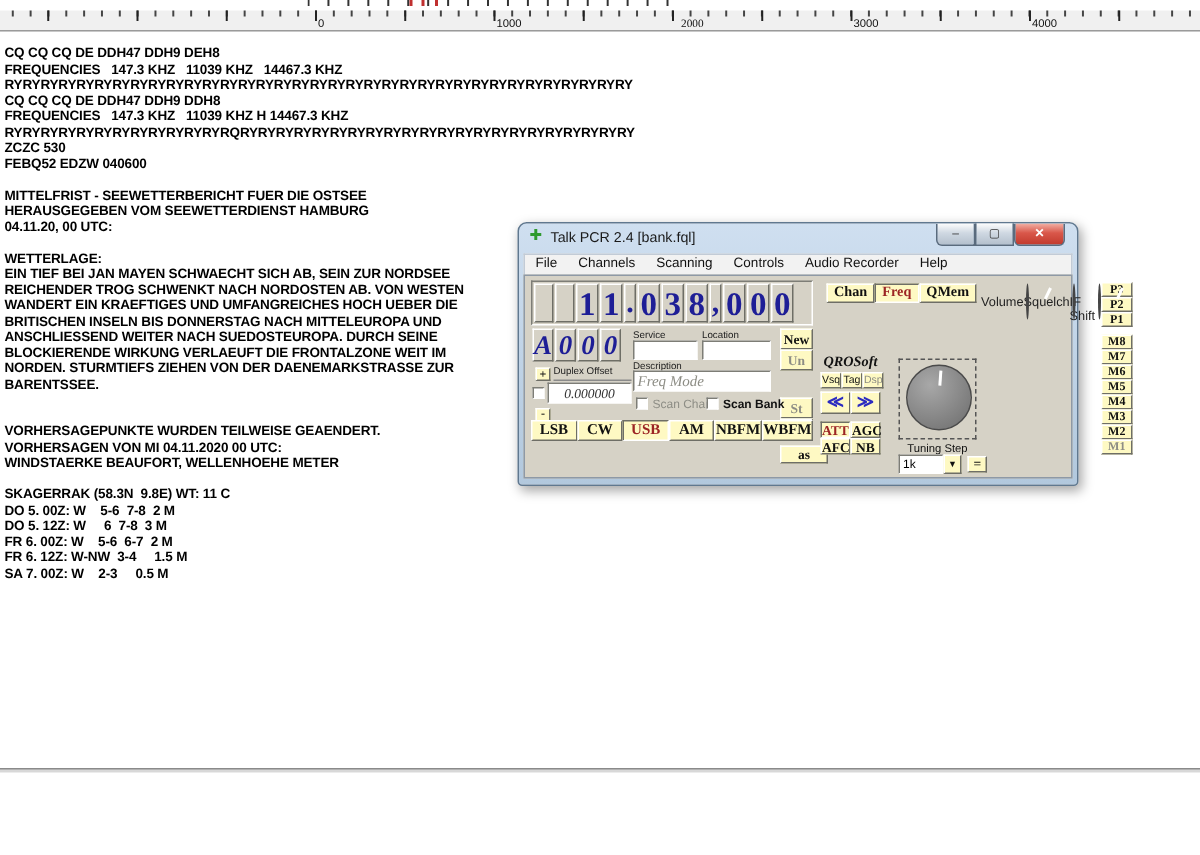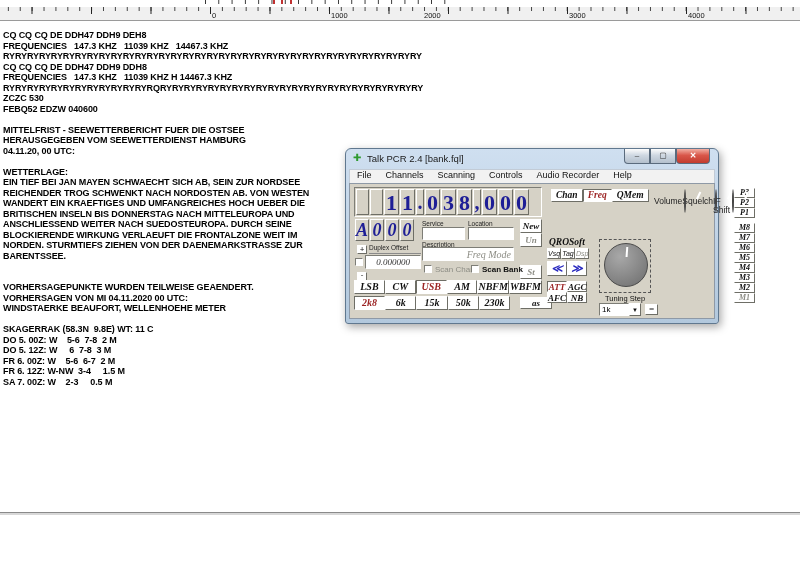--- a/index.html
+++ b/index.html
@@ -15,21 +15,21 @@
   .ruler{position:absolute;left:0;top:6px;width:800px;height:13px;background:#f0f0f0;
     border-top:1px solid #fff;border-bottom:1px solid #9a9a9a;}
   .ticks-minor{position:absolute;left:0;top:0;width:100%;height:4px;
     background-image:linear-gradient(90deg,#444 0,#444 1px,transparent 1px);
     background-size:11.9px 100%;background-position-x:210px;}
   .ticks-major{position:absolute;left:0;top:0;width:100%;height:7px;
     background-image:linear-gradient(90deg,#222 0,#222 1px,transparent 1px);
     background-size:59.5px 100%;background-position-x:210px;}
   .rlabel{position:absolute;top:4px;font-size:7.5px;color:#111;}
   .rlabel:nth-of-type(1){left:212px;} .rlabel:nth-of-type(2){left:331px;}
-  .rlabel:nth-of-type(3){left:424px;} .rlabel:nth-of-type(4){left:569px;}
+  .rlabel:nth-of-type(3){left:454px;font-family:Liberation Serif, serif;} .rlabel:nth-of-type(4){left:569px;}
   .rlabel:nth-of-type(5){left:688px;}
 
   
   .terminal{position:absolute;left:3px;top:21px;width:790px;
     font-family:"Liberation Sans",sans-serif;font-size:9px;font-weight:700;
     line-height:10.5px;letter-spacing:-0.1px;color:#000;white-space:pre;}
   .split{position:absolute;left:0;top:512px;width:800px;height:2px;
     border-top:1px solid #8a8a8a;border-bottom:1px solid #fff;background:#d8d8d8;}
 
   
@@ -46,21 +46,21 @@
   .capbtn.close{width:32px;background:linear-gradient(#f2b0a4,#d9574a 45%,#c23b2e);
     color:#fff;border-radius:0 0 4px 4px;font-weight:700;}
   .capbtn.minb{border-radius:0 0 0 4px;}
   .menubar{position:absolute;left:3px;top:20px;right:3px;height:14px;background:#f2f2f2;
     border:1px solid #c2cbd6;border-bottom:none;display:flex;align-items:flex-start;font-size:9px;color:#111;}
   .menuitem{padding:0 7px;}
   .client{position:absolute;left:3px;top:34px;right:3px;bottom:4px;background:#d6d2c6;
     border:1px solid #8e99a6;font-size:9px;}
 
   
-  .raised{background:#ffffff;border:1px solid;border-color:#fff #6e6e66 #6e6e66 #fff;font-style:italic;}
+  .raised{background:#fef9c3;border:1px solid;border-color:#fff #6e6e66 #6e6e66 #fff;}
   .btn{font-family:"Liberation Serif",serif;font-weight:700;color:#111;
     text-align:center;box-sizing:border-box;}
   .btn.active{border-color:#6e6e66 #fff #fff #6e6e66;color:#9c2424;}
   .btn.disabled{color:#8d8d85;}
 
   
   .freqbox{position:absolute;left:4px;top:3px;width:188px;height:30px;box-sizing:border-box;
     border:1px solid;border-color:#7d7d76 #fff #fff #7d7d76;display:flex;align-items:stretch;padding:1px;gap:1px;}
   .fcell{flex:0 0 15px;box-sizing:border-box;border:1px solid;border-color:#fff #6e6e66 #6e6e66 #fff;
     background:#d6d2c6;color:#1e1e96;font-family:"Liberation Serif",serif;font-weight:700;
@@ -69,21 +69,21 @@
   .fcell.blank{flex:0 0 13px;}
 
   
   .chanbox{position:absolute;left:5px;top:35px;display:flex;gap:1px;}
   .ccell{width:14px;height:22px;box-sizing:border-box;border:1px solid;border-color:#fff #6e6e66 #6e6e66 #fff;
     background:#d6d2c6;color:#1e1e96;font-family:"Liberation Serif",serif;font-style:italic;
     font-weight:700;font-size:18px;line-height:20px;text-align:center;}
 
   .tinylabel{position:absolute;font-size:6.5px;color:#222;}
   .field{position:absolute;box-sizing:border-box;background:#fff;border:1px solid;
-    border-color:#7d7d76 #fff #fff #7d7d76;font-size:9px;padding:1px 2px;text-align:right;}
+    border-color:#7d7d76 #fff #fff #7d7d76;font-size:9px;padding:1px 2px;}
   .field.ghost{font-family:"Liberation Serif",serif;font-style:italic;color:#8d8d85;font-size:10px;}
   .offsetfield{font-family:"Liberation Serif",serif;font-style:italic;color:#333;
     font-size:9px;text-align:center;line-height:11px;}
 
   .sidecol{position:absolute;left:170px;width:22px;}
   .sidebtn{position:absolute;left:0;width:22px;height:14px;font-size:9px;line-height:12px;}
 
   .chk{position:absolute;width:8px;height:8px;box-sizing:border-box;background:#fff;
     border:1px solid;border-color:#7d7d76 #fff #fff #7d7d76;}
   .chklab{position:absolute;font-size:8px;color:#111;}
@@ -287,28 +287,20 @@
       <div class="modebar">
 
       <span class="btn raised">LSB</span>
           <span class="btn raised">CW</span>
           <span class="btn raised active">USB</span>
           <span class="btn raised">AM</span>
           <span class="btn raised">NBFM</span>
           <span class="btn raised">WBFM</span>
         </div>
 
-      <div class="filterbar">
-
-      <span class="btn raised active">2k8</span>
-          <span class="btn raised">6k</span>
-          <span class="btn raised">15k</span>
-          <span class="btn raised">50k</span>
-          <span class="btn raised">230k</span>
-        </div>
       <span class="btn raised" style="position:absolute;left:170px;top:113px;width:32px;height:12px;font-size:9px;line-height:10px">as</span>
 
       <div class="viewsbar">
 
       <span class="btn raised">Chan</span>
           <span class="btn raised active">Freq</span>
           <span class="btn raised">QMem</span>
         </div>
 
 

